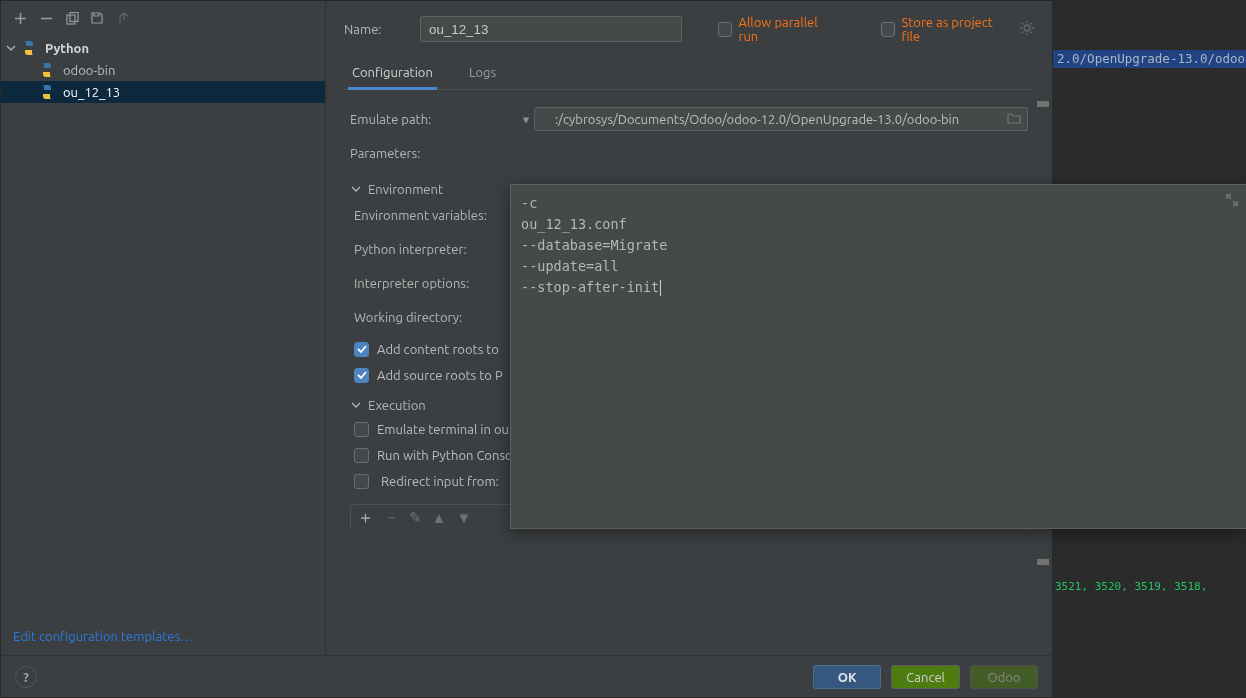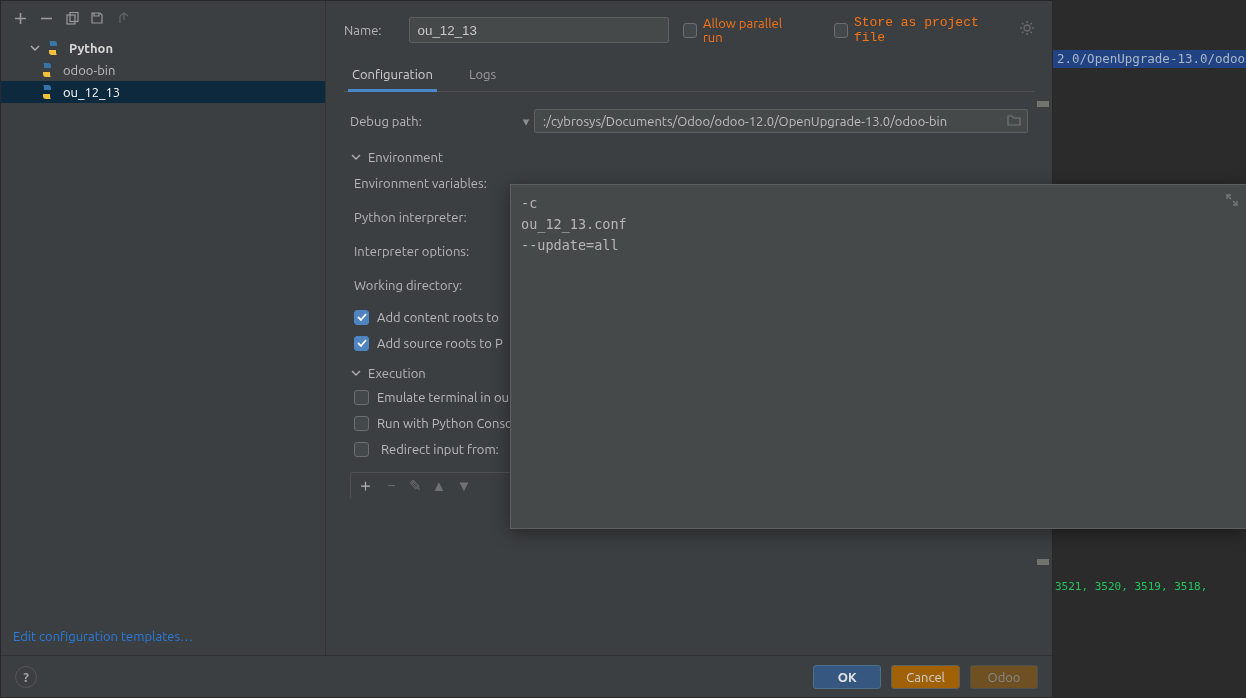--- a/index.html
+++ b/index.html
@@ -122,21 +122,21 @@
     overflow: auto;
     padding-top: 4px;
   }
   .tree-row {
     display: flex;
     align-items: center;
     height: 22px;
     padding: 0 4px;
     gap: 4px;
   }
-  .tree-row.category { font-weight: 700; color: #d6d6d6; padding-left: 28px; }
+  .tree-row.category { font-weight: 700; color: #d6d6d6; padding-left: 4px; }
   .tree-row.child { padding-left: 38px; }
   .tree-row.selected { background: #0d293e; color: #fff; }
   .tree-row .arrow {
     width: 12px; height: 12px;
     display:flex; align-items:center; justify-content:center;
   }
   .tree-row .arrow svg { display:block; }
   .pyfile-icon {
     width: 16px; height: 14px;
     margin-right: 4px;
@@ -157,21 +157,21 @@
     flex: 1;
     position: relative;
     display: flex;
     flex-direction: column;
     padding: 14px 18px 0 18px;
   }
 
   .top-row {
     display: flex;
     align-items: center;
-    gap: 7px;
+    gap: 18px;
     margin-bottom: 18px;
   }
   .top-row .label {
     width: 60px;
     color: #b6b6b6;
   }
   .text-input {
     height: 26px;
     background: #45494a;
     border: 1px solid #5e6060;
@@ -245,21 +245,21 @@
     display:flex;
     align-items:center;
     background:#45494a;
     border:1px solid #5e6060;
     border-radius:2px;
     padding:0 6px 0 8px;
     color:#bfbfbf;
     overflow:hidden;
     gap:6px;
   }
-  .path-input .txt { flex:1; white-space:nowrap; overflow:hidden; text-overflow:clip; }
+  .path-input .txt { flex:1; white-space:nowrap; overflow:hidden; text-overflow:clip;margin-left:12px; }
   .path-input .folder-icn { opacity:.55; flex-shrink:0; }
   .dropdown-caret {
     width:16px; text-align:center; color:#8e8e8e;
   }
 
   .section-header {
     display:flex; align-items:center; gap:6px;
     padding: 10px 0 4px;
     color:#b6b6b6;
   }
@@ -339,21 +339,21 @@
     display:flex; align-items:center; justify-content:center;
     color:#9f9f9f; font-weight:700;
     background:#3c3f41;
   }
   .spacer { flex:1; }
   .btn {
     height:24px;
     min-width:68px;
     padding:0 14px;
     border:1px solid #5e6060;
-    background:#a16207;
+    background:#4d7c0f;
     color:#d0d0d0;
     border-radius:3px;
     display:flex; align-items:center; justify-content:center;
     font-size:13px;
   }
   .btn.disabled { opacity:.5; }
   .btn.primary {
     background:#365880; border-color:#4c708c; color:#e3e3e3; font-weight:600;
   }
 
@@ -449,53 +449,56 @@
 
     <div class="right">
       <div class="top-row">
         <span class="label">Name:</span>
         <input class="text-input name-input" value="ou_12_13" style="">
         <div class="stretch" style="flex:1"></div>
         <label class="chk">
           <span class="fake-checkbox"></span>
           <span>Allow parallel run</span>
         </label>
-        <label class="chk" style="margin-left:26px;font-family:Liberation Mono, monospace;">
+        <label class="chk" style="margin-left:26px;">
           <span class="fake-checkbox"></span>
           <span>Store as project file</span>
           <span class="gear-icn">
             <svg width="14" height="14" viewBox="0 0 14 14">
                 <circle cx="7" cy="7" r="3" fill="none" stroke="#8e8e8e" stroke-width="1.3"></circle>
                 <g stroke="#8e8e8e" stroke-width="1.3">
                   <path d="M7 0 V2 M7 12 V14 M0 7 H2 M12 7 H14 M2 2 L3.4 3.4 M10.6 10.6 L12 12 M12 2 L10.6 3.4 M3.4 10.6 L2 12"></path>
                 </g>
               </svg>
           </span>
         </label>
       </div>
 
       <div class="tabs">
         <div class="tab active">Configuration</div>
         <div class="tab">Logs</div>
       </div>
 
       <div class="form-area">
         <div class="field-row">
-          <span class="flabel">Debug path:</span>
+          <span class="flabel">Emulate path:</span>
           <span class="dropdown-caret">▾</span>
           <div class="path-input">
             <span class="txt">:/cybrosys/Documents/Odoo/odoo-12.0/OpenUpgrade-13.0/odoo-bin</span>
             <span class="folder-icn">
               <svg width="14" height="12" viewBox="0 0 14 12">
                   <path d="M1 2 h4 l1.5 2 H13 v7 H1 Z" fill="none" stroke="#9a9a9a" stroke-width="1.2"></path>
                 </svg>
             </span>
           </div>
         </div>
 
+        <div class="field-row">
+          <span class="flabel">Parameters:</span>
+        </div>
 
         <div class="section-header">
           <span class="chev">
             <svg width="10" height="10" viewBox="0 0 10 10">
                 <path d="M1 3 L5 7 L9 3" stroke="#b0b0b0" stroke-width="1.4" fill="none"></path>
               </svg>
           </span>
           <span>Environment</span>
         </div>
 
@@ -588,14 +591,16 @@
 
 <div class="params-popup">
   <span class="expand-icn">
     <svg width="12" height="12" viewBox="0 0 12 12">
         <path d="M1 5 V1 H5 M11 7 V11 H7" stroke="#b0b0b0" stroke-width="1.4" fill="none"></path>
         <path d="M1 1 L5 5 M11 11 L7 7" stroke="#b0b0b0" stroke-width="1.4"></path>
       </svg>
   </span>
   <div>-c</div>
   <div>ou_12_13.conf</div>
+  <div>--database=Migrate</div>
   <div>--update=all</div>
+  <div><span>--stop-after-init</span><span class="cursor"></span></div>
 </div>
 
 </body></html>

